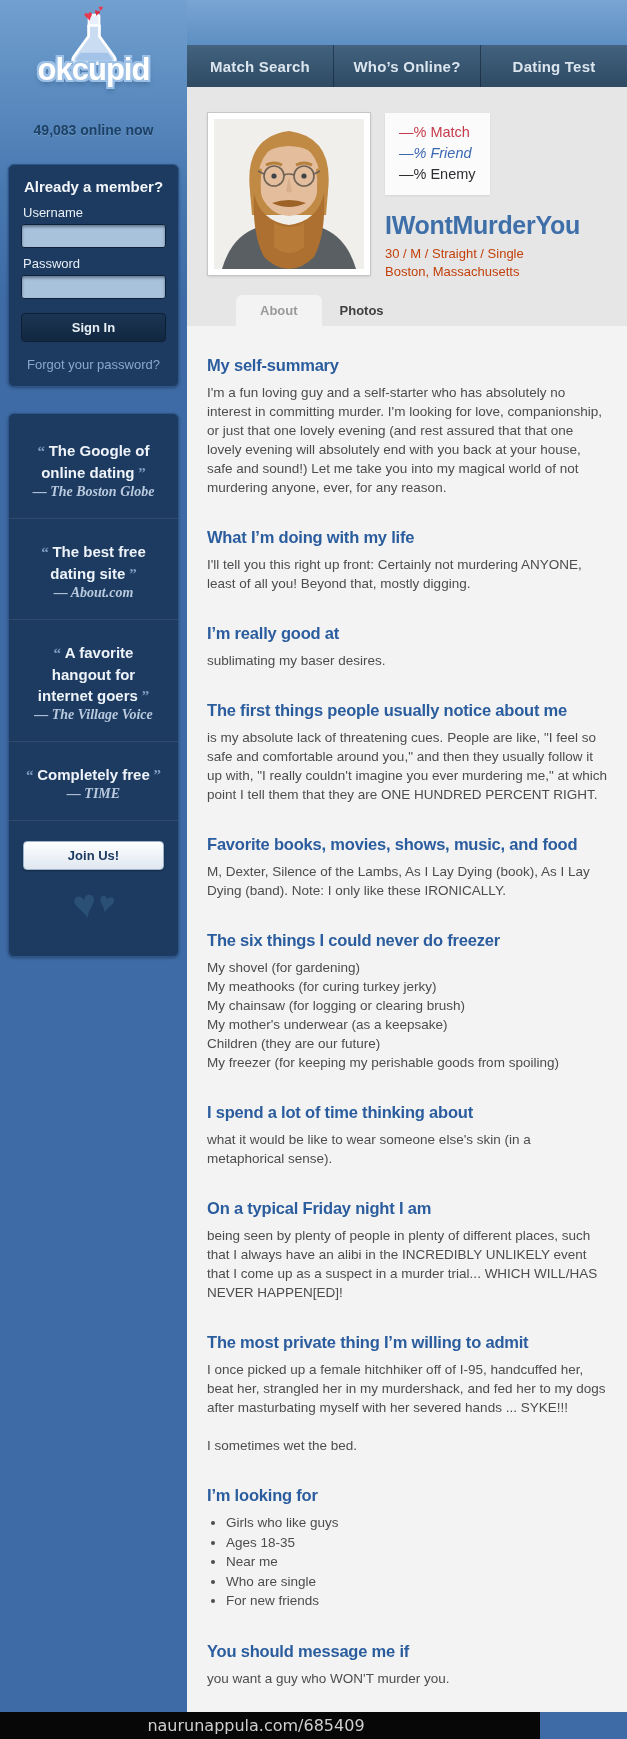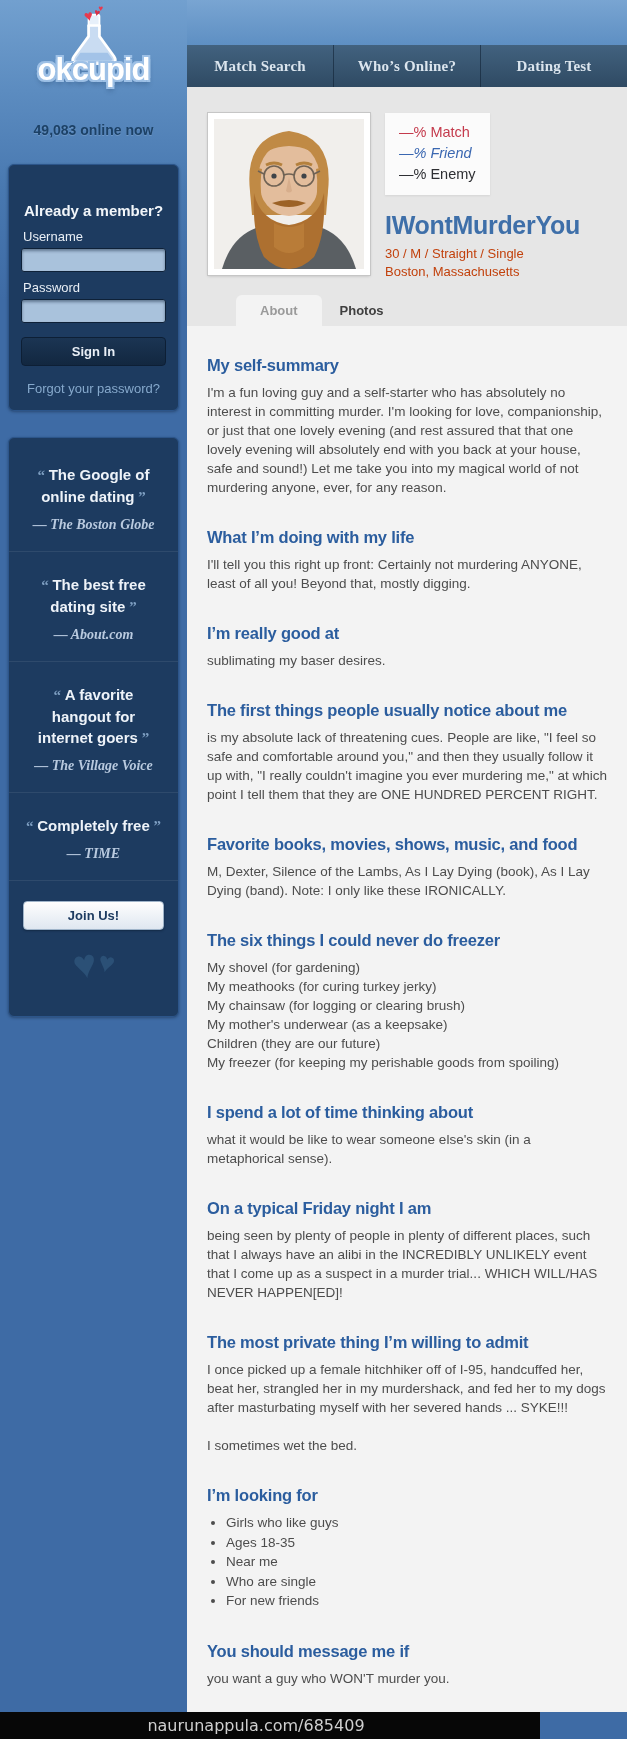--- a/index.html
+++ b/index.html
@@ -27,21 +27,21 @@
   }
   .online-count{
     text-align:center;margin-top:6px;font-size:14px;font-weight:bold;color:#1c4166;
     text-shadow:0 1px 0 rgba(255,255,255,.15);
   }
   .panel{
     background:#1d3b60;border:1px solid #2c558a;border-radius:6px;
     margin:26px 8px 0 8px;box-sizing:border-box;box-shadow:0 1px 3px rgba(10,25,45,.4);
   }
   .login-panel{padding:13px 12px 14px 12px;}
-  .login-title{color:#f2f6fa;font-weight:bold;font-size:15px;text-align:center;margin-bottom:10px;margin-top:24px;}
+  .login-title{color:#f2f6fa;font-weight:bold;font-size:15px;text-align:center;margin-bottom:10px;}
   .field-label{color:#e8eef5;font-weight:normal;font-size:13px;margin:8px 0 4px 2px;}
   .login-input{
     width:100%;box-sizing:border-box;height:24px;border:1px solid #0e2138;border-radius:3px;
     background:#a9c2dc;box-shadow:inset 0 2px 3px rgba(10,30,55,.45);outline:none;
     font-size:13px;padding:0 6px;color:#16314f;
   }
   .signin-btn{
     display:block;width:100%;box-sizing:border-box;margin-top:14px;padding:6px 0;
     background:linear-gradient(#1b3553,#122740);border:1px solid #0d1f35;border-radius:4px;
     color:#e9eff6;font-weight:bold;font-size:13px;text-align:center;cursor:pointer;
@@ -52,21 +52,21 @@
     text-decoration:none;cursor:pointer;
   }
   .press-panel{padding:4px 0 16px 0;}
   .quote-block{padding:22px 14px 18px 14px;border-bottom:1px solid rgba(255,255,255,.08);}
   .qtext{
     color:#eef3f9;font-weight:bold;font-size:15px;line-height:21px;text-align:center;
   }
   .qtext::before{content:"\201C\00a0";color:#7e9fc2;font-family:"Liberation Serif",serif;}
   .qtext::after{content:"\00a0\201D";color:#7e9fc2;font-family:"Liberation Serif",serif;}
   .qattr{
-    margin-top:9px;text-align:center;color:#b9cadf;font-size:14px;
+    text-align:center;color:#b9cadf;font-size:14px;
     font-family:"Liberation Serif",serif;font-style:italic;font-weight:bold;
   }
   .join-area{padding:20px 14px 4px 14px;}
   .join-btn{
     display:block;width:100%;box-sizing:border-box;padding:6px 0;cursor:pointer;
     background:linear-gradient(#fefefe,#dfe7f0);border:1px solid #9fb4c9;border-radius:4px;
     color:#1d3b60;font-weight:bold;font-size:13px;text-align:center;
     font-family:"Liberation Sans",sans-serif;box-shadow:0 1px 2px rgba(10,25,45,.5);
   }
   .hearts-decor{text-align:center;line-height:1;margin-top:10px;height:56px;}
@@ -77,21 +77,20 @@
   .main{flex:1;display:flex;flex-direction:column;background:#f3f3f3;min-width:0;}
   .sky{height:45px;background:linear-gradient(180deg,#79a5d2,#5e8fc3);}
   .navbar{
     height:42px;display:flex;
     background:linear-gradient(#42627f,#2f4a63);
   }
   .nav-item{
     flex:1;display:flex;align-items:center;justify-content:center;cursor:pointer;
     color:#dbe5ee;font-size:15px;font-weight:bold;letter-spacing:.2px;
     border-left:1px solid rgba(12,30,48,.55);
-    font-family:Liberation Serif, serif;
   }
   .nav-item:first-child{border-left:none;}
 
   .profile-header{background:#e6e6e6;padding:26px 18px 0 21px;}
   .photo-row{display:flex;}
   .photo-frame{
     flex:none;width:150px;height:150px;background:#fff;border:6px solid #ffffff;
     outline:1px solid #c6c6c6;box-shadow:0 1px 3px rgba(0,0,0,.2);cursor:pointer;
   }
   .photo-frame svg{display:block;}

